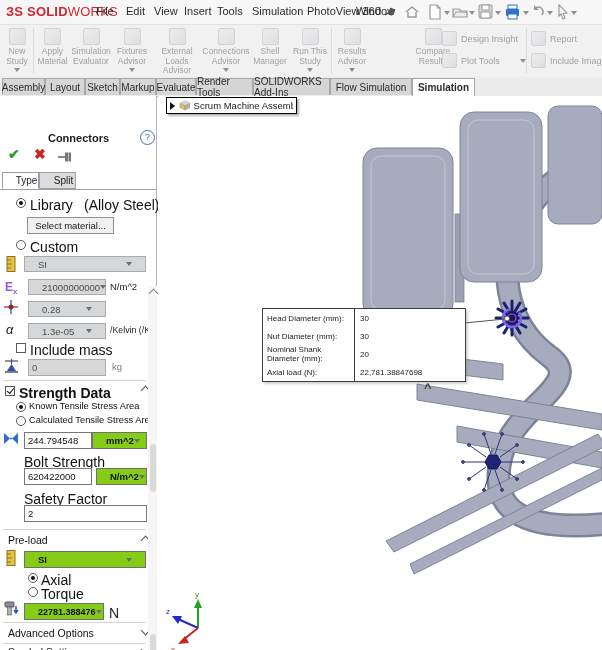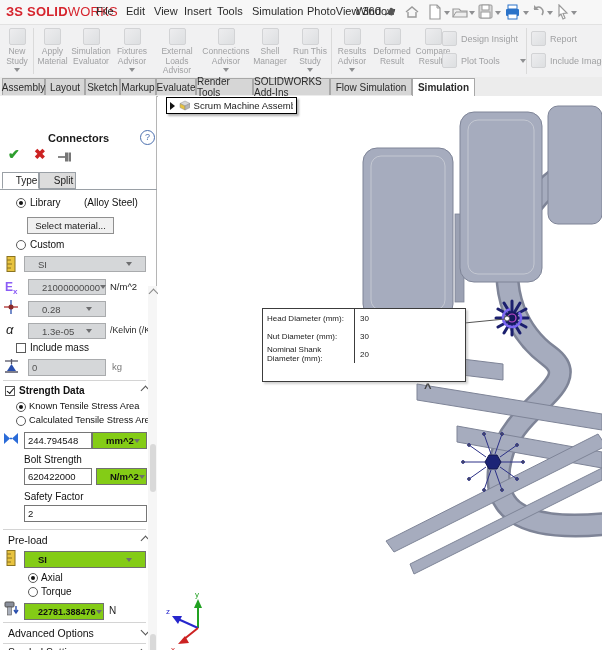--- a/index.html
+++ b/index.html
@@ -48,21 +48,21 @@
   #panel{position:absolute;left:0;top:96px;width:157px;height:554px;background:#fff;border-right:1px solid #b5b5b5;box-sizing:border-box;}
   .ptitle{position:absolute;left:0;top:36px;width:157px;text-align:center;font-size:11px;font-weight:bold;}
   .help{position:absolute;left:140px;top:34px;width:13px;height:13px;border:1px solid #4b6fae;border-radius:50%;
         color:#4b6fae;font-size:9px;text-align:center;line-height:13px;}
   .okx{position:absolute;font-size:14px;font-weight:bold;}
   .ttab{position:absolute;top:76px;height:17px;width:37px;font-size:10px;display:flex;align-items:center;justify-content:center;
         border:1px solid #9aa0a6;box-sizing:border-box;background:#dcdcdc;padding-left:12px;}
   .ttab.active{background:#fff;border-bottom:1px solid #fff;z-index:2;}
   .cline{position:absolute;left:0;top:93px;width:157px;height:1px;background:#9aa0a6;}
 
-  .plabel{position:absolute;font-size:10px;color:#111;white-space:nowrap;}
+  .plabel{position:absolute;font-size:14px;color:#111;white-space:nowrap;}
   .plabel.small{font-size:9.3px;}
   .plabel.unit{color:#222;}
   .radio{position:absolute;width:10px;height:10px;border:1px solid #5a5a5a;border-radius:50%;background:#fff;box-sizing:border-box;}
   .radio.sel::after{content:"";position:absolute;left:2px;top:2px;width:4px;height:4px;border-radius:50%;background:#111;}
   .cb{position:absolute;width:10px;height:10px;border:1px solid #5a5a5a;background:#fff;box-sizing:border-box;}
   .cb.checked::after{content:"";position:absolute;left:1px;top:1px;width:6px;height:3px;
        border-left:1.6px solid #111;border-bottom:1.6px solid #111;transform:rotate(-50deg);}
   .btn{position:absolute;height:15px;background:#f0f0f0;border:1px solid #8f8f8f;font-size:9.5px;
        display:flex;align-items:center;justify-content:center;font-family:"Liberation Sans",sans-serif;}
   .combo{position:absolute;height:16px;border:1px solid #a9abad;background:#d5d7d9;display:flex;align-items:center;
@@ -188,24 +188,20 @@
       <div class="ricon"></div>
       <div class="rlabel">Run This Study</div>
       <div class="tri-down rchev"></div>
     </div>
     <div class="vsep" style="left:331px"></div>
     <div class="rbtn" style="left:333px;width:38px">
       <div class="ricon"></div>
       <div class="rlabel">Results Advisor</div>
       <div class="tri-down rchev"></div>
     </div>
-    <div class="rbtn" style="left:371px;width:42px">
-      <div class="ricon"></div>
-      <div class="rlabel">Deformed Result</div>
-    </div>
     <div class="rbtn" style="left:413px;width:40px">
       <div class="ricon"></div>
       <div class="rlabel">Compare Results</div>
     </div>
     <div class="stackrow" style="left:442px;top:6px">
       <div class="ricon-sm"></div>
       <div class="stacklabel">Design Insight</div>
     </div>
     <div class="stackrow" style="left:442px;top:28px">
       <div class="ricon-sm"></div>
@@ -519,17 +515,21 @@
         <div class="tval">30</div>
       </div>
       <div class="trow">
         <div class="tlab">Nut Diameter (mm):</div>
         <div class="tval">30</div>
       </div>
       <div class="trow">
         <div class="tlab">Nominal Shank Diameter (mm):</div>
         <div class="tval">20</div>
       </div>
+      <div class="trow">
+        <div class="tlab">Axial load (N):</div>
+        <div class="tval">22,781.38847698</div>
+      </div>
     </div>
     <div id="vcaret">^</div>
   </div>
 
 </div>
 
 </body></html>

